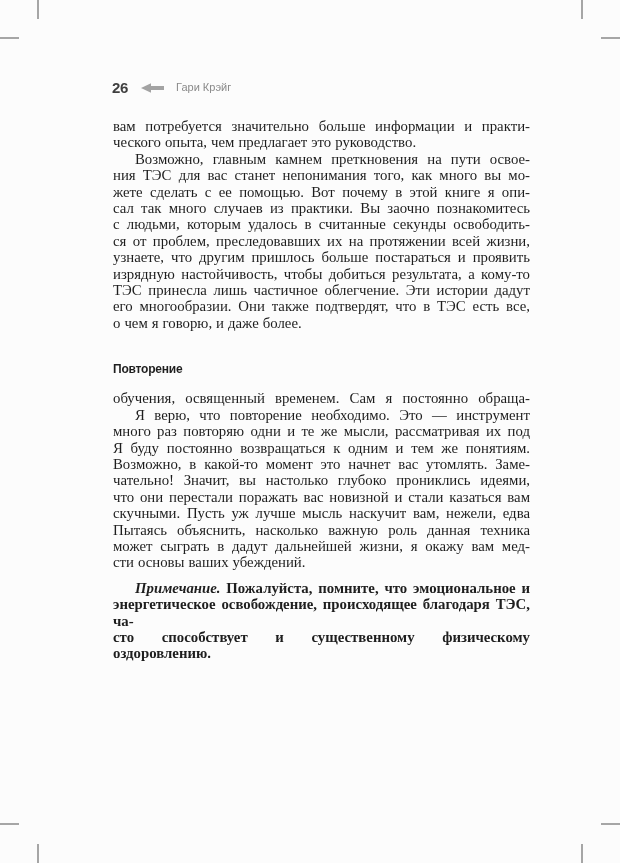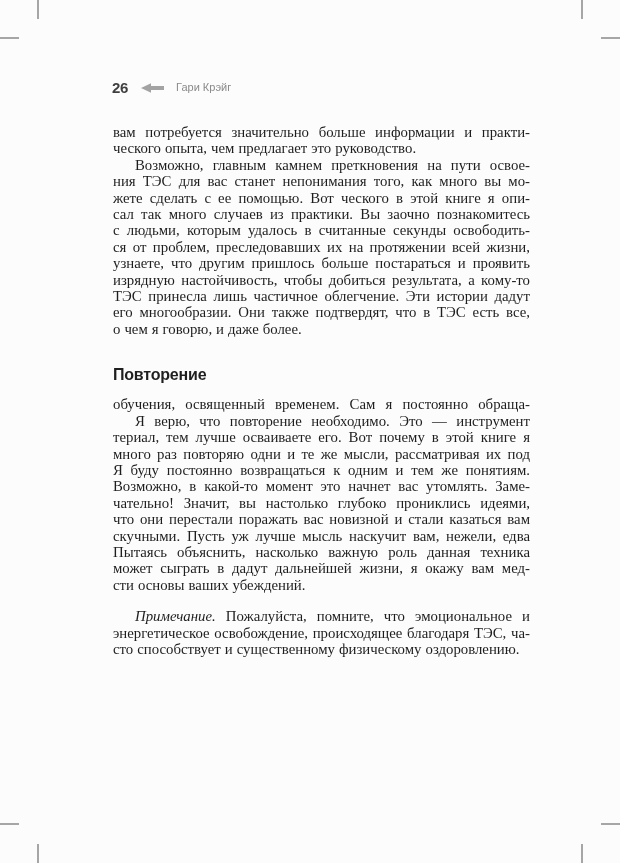--- a/index.html
+++ b/index.html
@@ -38,37 +38,37 @@
     font-family:"Liberation Sans",sans-serif;
   }
   .pagenum{
     font-weight:bold;font-size:15px;line-height:15px;
     letter-spacing:-0.3px;color:var(--page-number);
   }
   .arrow{display:inline-flex;margin:0 12px 0 13px;color:var(--arrow-gray);}
   .author{font-size:11px;line-height:15px;color:var(--header-gray);}
 
   .body{
-    position:absolute;left:113px;top:124px;width:417px;
+    position:absolute;left:113px;top:118px;width:417px;
     color:var(--body-text);
     font-size:14.8px;line-height:16.4px;
   }
   .para{margin:0;}
-  .para.note{margin-top:15px;}
+  .para.note{margin-top:9px;font-weight:bold;}
   .line{
     text-align:justify;text-align-last:justify;
     word-spacing:0.02em;
   }
   .line.indent{text-indent:22px;}
   .line.para-end{text-align-last:left;}
   .ital{font-style:italic;}
   .heading{
     margin:29px 0 12px 0;
     font-family:"Liberation Sans",sans-serif;
-    font-weight:bold;font-size:16px;line-height:18px;
+    font-weight:bold;font-size:12px;line-height:18px;
     letter-spacing:-0.2px;color:var(--heading-text);
   }
 </style>
 </head>
 <body>
 
 <div class="page">
 
   <div class="cm v tl-v"></div>
   <div class="cm h tl-h"></div>
@@ -90,35 +90,34 @@
   </div>
 
   <div class="body" id="body-content">
       <div class="para">
         <div class="line">вам потребуется значительно больше информации и практи-</div>
         <div class="line para-end">ческого опыта, чем предлагает это руководство.</div>
       </div>
       <div class="para">
         <div class="line indent">Возможно, главным камнем преткновения на пути освое-</div>
         <div class="line">ния ТЭС для вас станет непонимания того, как много вы мо-</div>
-        <div class="line">жете сделать с ее помощью. Вот ческого в этой книге я опи-</div>
+        <div class="line">жете сделать с ее помощью. Вот почему в этой книге я опи-</div>
         <div class="line">сал так много случаев из практики. Вы заочно познакомитесь</div>
         <div class="line">с людьми, которым удалось в считанные секунды освободить-</div>
         <div class="line">ся от проблем, преследовавших их на протяжении всей жизни,</div>
         <div class="line">узнаете, что другим пришлось больше постараться и проявить</div>
         <div class="line">изрядную настойчивость, чтобы добиться результата, а кому-то</div>
         <div class="line">ТЭС принесла лишь частичное облегчение. Эти истории дадут</div>
         <div class="line">его многообразии. Они также подтвердят, что в ТЭС есть все,</div>
         <div class="line para-end">о чем я говорю, и даже более.</div>
       </div>
       <h2 class="heading">Повторение</h2>
       <div class="para">
         <div class="line">обучения, освященный временем. Сам я постоянно обраща-</div>
         <div class="line indent">Я верю, что повторение необходимо. Это — инструмент</div>
-        <div class="line">териал, тем лучше осваиваете его. Вот почему в этой книге я</div>
         <div class="line">много раз повторяю одни и те же мысли, рассматривая их под</div>
         <div class="line">Я буду постоянно возвращаться к одним и тем же понятиям.</div>
         <div class="line">Возможно, в какой-то момент это начнет вас утомлять. Заме-</div>
         <div class="line">чательно! Значит, вы настолько глубоко прониклись идеями,</div>
         <div class="line">что они перестали поражать вас новизной и стали казаться вам</div>
         <div class="line">скучными. Пусть уж лучше мысль наскучит вам, нежели, едва</div>
         <div class="line">Пытаясь объяснить, насколько важную роль данная техника</div>
         <div class="line">может сыграть в дадут дальнейшей жизни, я окажу вам мед-</div>
         <div class="line para-end">сти основы ваших убеждений.</div>
       </div>

